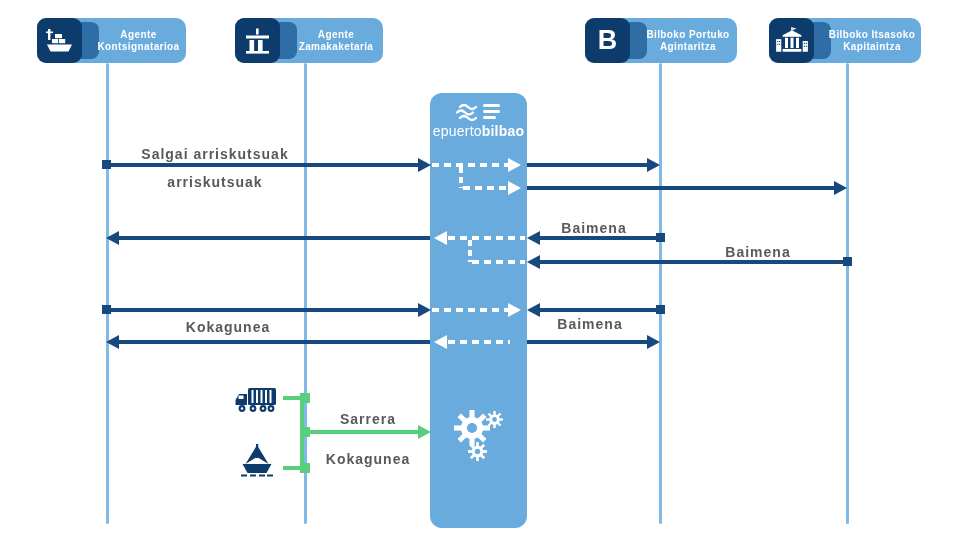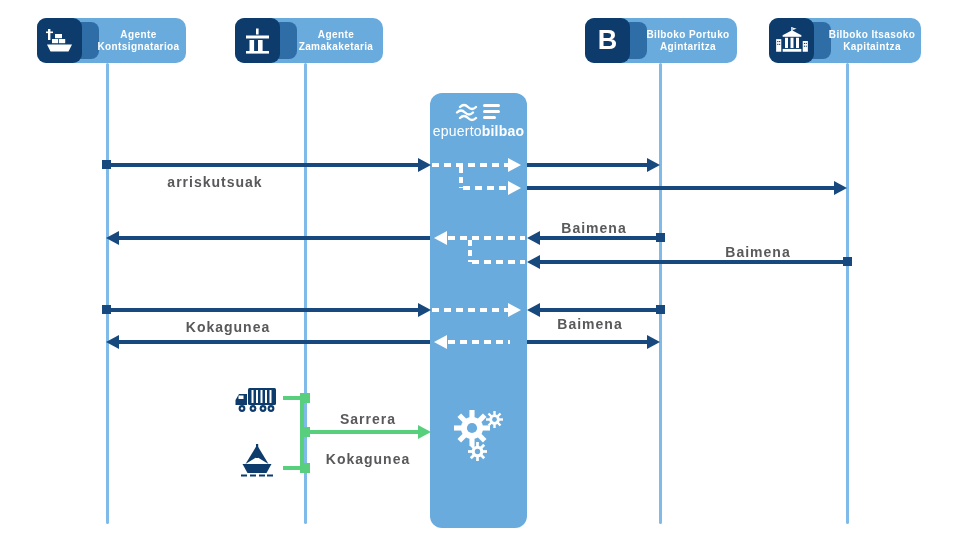--- a/index.html
+++ b/index.html
@@ -170,20 +170,21 @@
         <use href="#gear"></use>
       </svg>
     <svg class="icon-abs" style="left:38px;top:349px" width="19" height="19">
         <use href="#gear"></use>
       </svg>
   </div>
 
   <div class="sq" style="left:102px;top:160px"></div>
   <div class="hline" style="left:111px;top:163px;width:307px"></div>
   <div class="ah ah-r" style="left:418px;top:158px"></div>
+  <div class="mlabel" style="left:215px;top:146px">Salgai arriskutsuak</div>
   <div class="mlabel" style="left:215px;top:174px">arriskutsuak</div>
 
   <div class="dash-h" style="left:432px;top:163px;width:76px"></div>
   <div class="ah ah-r w" style="left:508px;top:158px"></div>
   <div class="dash-v" style="left:459px;top:167px;height:21px"></div>
   <div class="dash-h" style="left:463px;top:186px;width:45px"></div>
   <div class="ah ah-r w" style="left:508px;top:181px"></div>
 
   <div class="hline" style="left:527px;top:163px;width:120px"></div>
   <div class="ah ah-r" style="left:647px;top:158px"></div>

